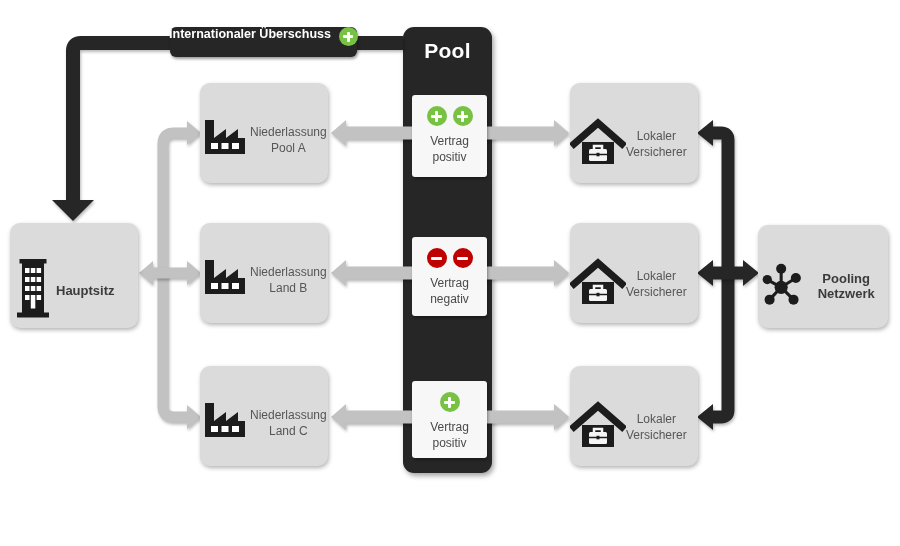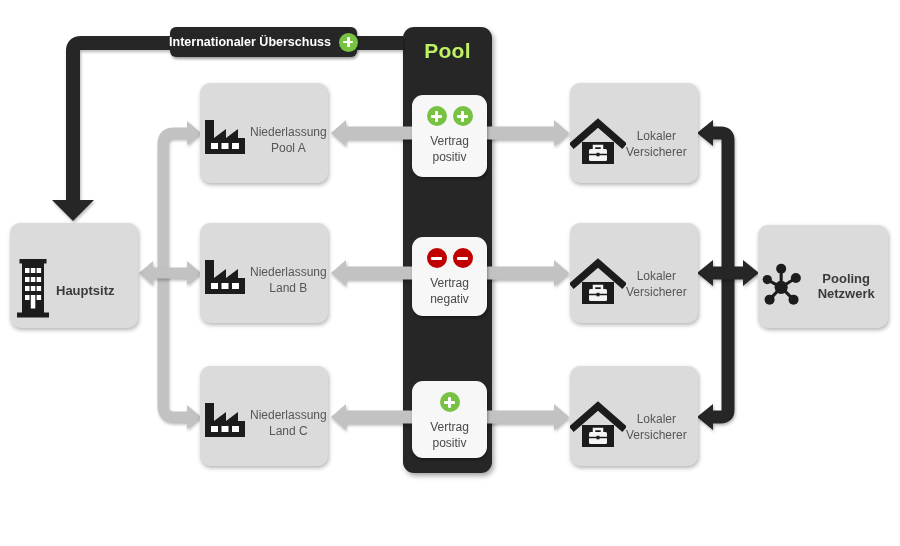--- a/index.html
+++ b/index.html
@@ -5,21 +5,21 @@
   * { box-sizing: border-box; }
   html,body { margin:0; padding:0; background:#ffffff; }
   body { font-family:"Liberation Sans", sans-serif; }
 
   .stage { position:relative; width:900px; height:546px; background:#ffffff; overflow:hidden; }
 
   
   .pool-bar { position:absolute; left:403px; top:27px; width:89px; height:446px;
               background:var(--ink-black,#212121); border-radius:11px; z-index:1;
               box-shadow:2px 3px 5px rgba(0,0,0,.35); }
-  .pool-title { text-align:center; margin-top:12px; color:#bef264; font-weight:bold;
+  .pool-title { text-align:center; margin-top:12px; color:#ffffff; font-weight:bold;
                 font-size:21px; letter-spacing:.3px; }
 
   
   .arrows { position:absolute; left:0; top:0; width:900px; height:546px; z-index:2; }
   .arrows g { filter: drop-shadow(1px 2px 1.5px rgba(0,0,0,.28)); }
   .g-stroke { stroke:var(--arrow-gray,#c2c2c2); fill:none; }
   .g-fill   { fill:var(--arrow-gray,#c2c2c2); }
   .k-stroke { stroke:var(--ink-black,#282828); fill:none; }
   .k-fill   { fill:var(--ink-black,#282828); }
 
@@ -37,41 +37,41 @@
   .branch-a { top:83px; } .branch-b { top:223px; } .branch-c { top:366px; }
   .branch svg { margin-bottom:7px; }
   .insurer { left:570px; width:128px; height:100px; padding-top:22px; }
   .insurer-a { top:83px; } .insurer-b { top:223px; } .insurer-c { top:366px; }
   .insurer svg { margin-bottom:4px; }
   .network { left:758px; top:225px; width:130px; height:103px; padding-top:19px; }
   .network svg { margin-bottom:3px; }
 
   
   .white-box { position:absolute; z-index:3; left:412px; width:75px; background:#f7f7f7;
-               border-radius:11px; display:flex; flex-direction:column; align-items:center;
+               border-radius:3px; display:flex; flex-direction:column; align-items:center;
                box-shadow:1px 2px 3px rgba(0,0,0,.35); }
   .contract-a { top:95px; height:82px; }
   .contract-b { top:237px; height:79px; }
   .contract-c { top:381px; height:77px; }
   .signs-row { display:flex; gap:6px; margin-top:11px; }
   .white-box .label { margin-top:7px; color:#4a4a4a; }
 
   
   .sign { width:20px; height:20px; border-radius:50%; position:relative; flex:0 0 auto; }
   .sign.plus  { background:var(--positive-green,#77C143); }
   .sign.minus { background:var(--negative-red,#C00000); }
   .sign::before { content:""; position:absolute; width:11px; height:3px; left:4.5px; top:8.5px;
                   background:#ffffff; border-radius:1px; }
   .sign.plus::after { content:""; position:absolute; width:3px; height:11px; left:8.5px; top:4.5px;
                       background:#ffffff; border-radius:1px; }
 
   
   .banner { position:absolute; left:170px; top:27px; width:187px; height:30px; z-index:3;
             background:var(--ink-black,#262626); border-radius:6px; display:flex;
-            align-items:center; justify-content:center; gap:8px;
+            align-items:flex-start; justify-content:center; gap:8px;
             box-shadow:1px 2px 3px rgba(0,0,0,.4); }
   .banner .sign { width:19px; height:19px; }
   .banner .sign::before { width:10px; height:2.6px; left:4.5px; top:8.2px; }
   .banner .sign.plus::after { width:2.6px; height:10px; left:8.2px; top:4.5px; }
   .banner-label { color:#ffffff; font-size:12.5px; font-weight:bold; white-space:nowrap; }
 </style>
 </head>
 <body>
 
 <div class="stage">

